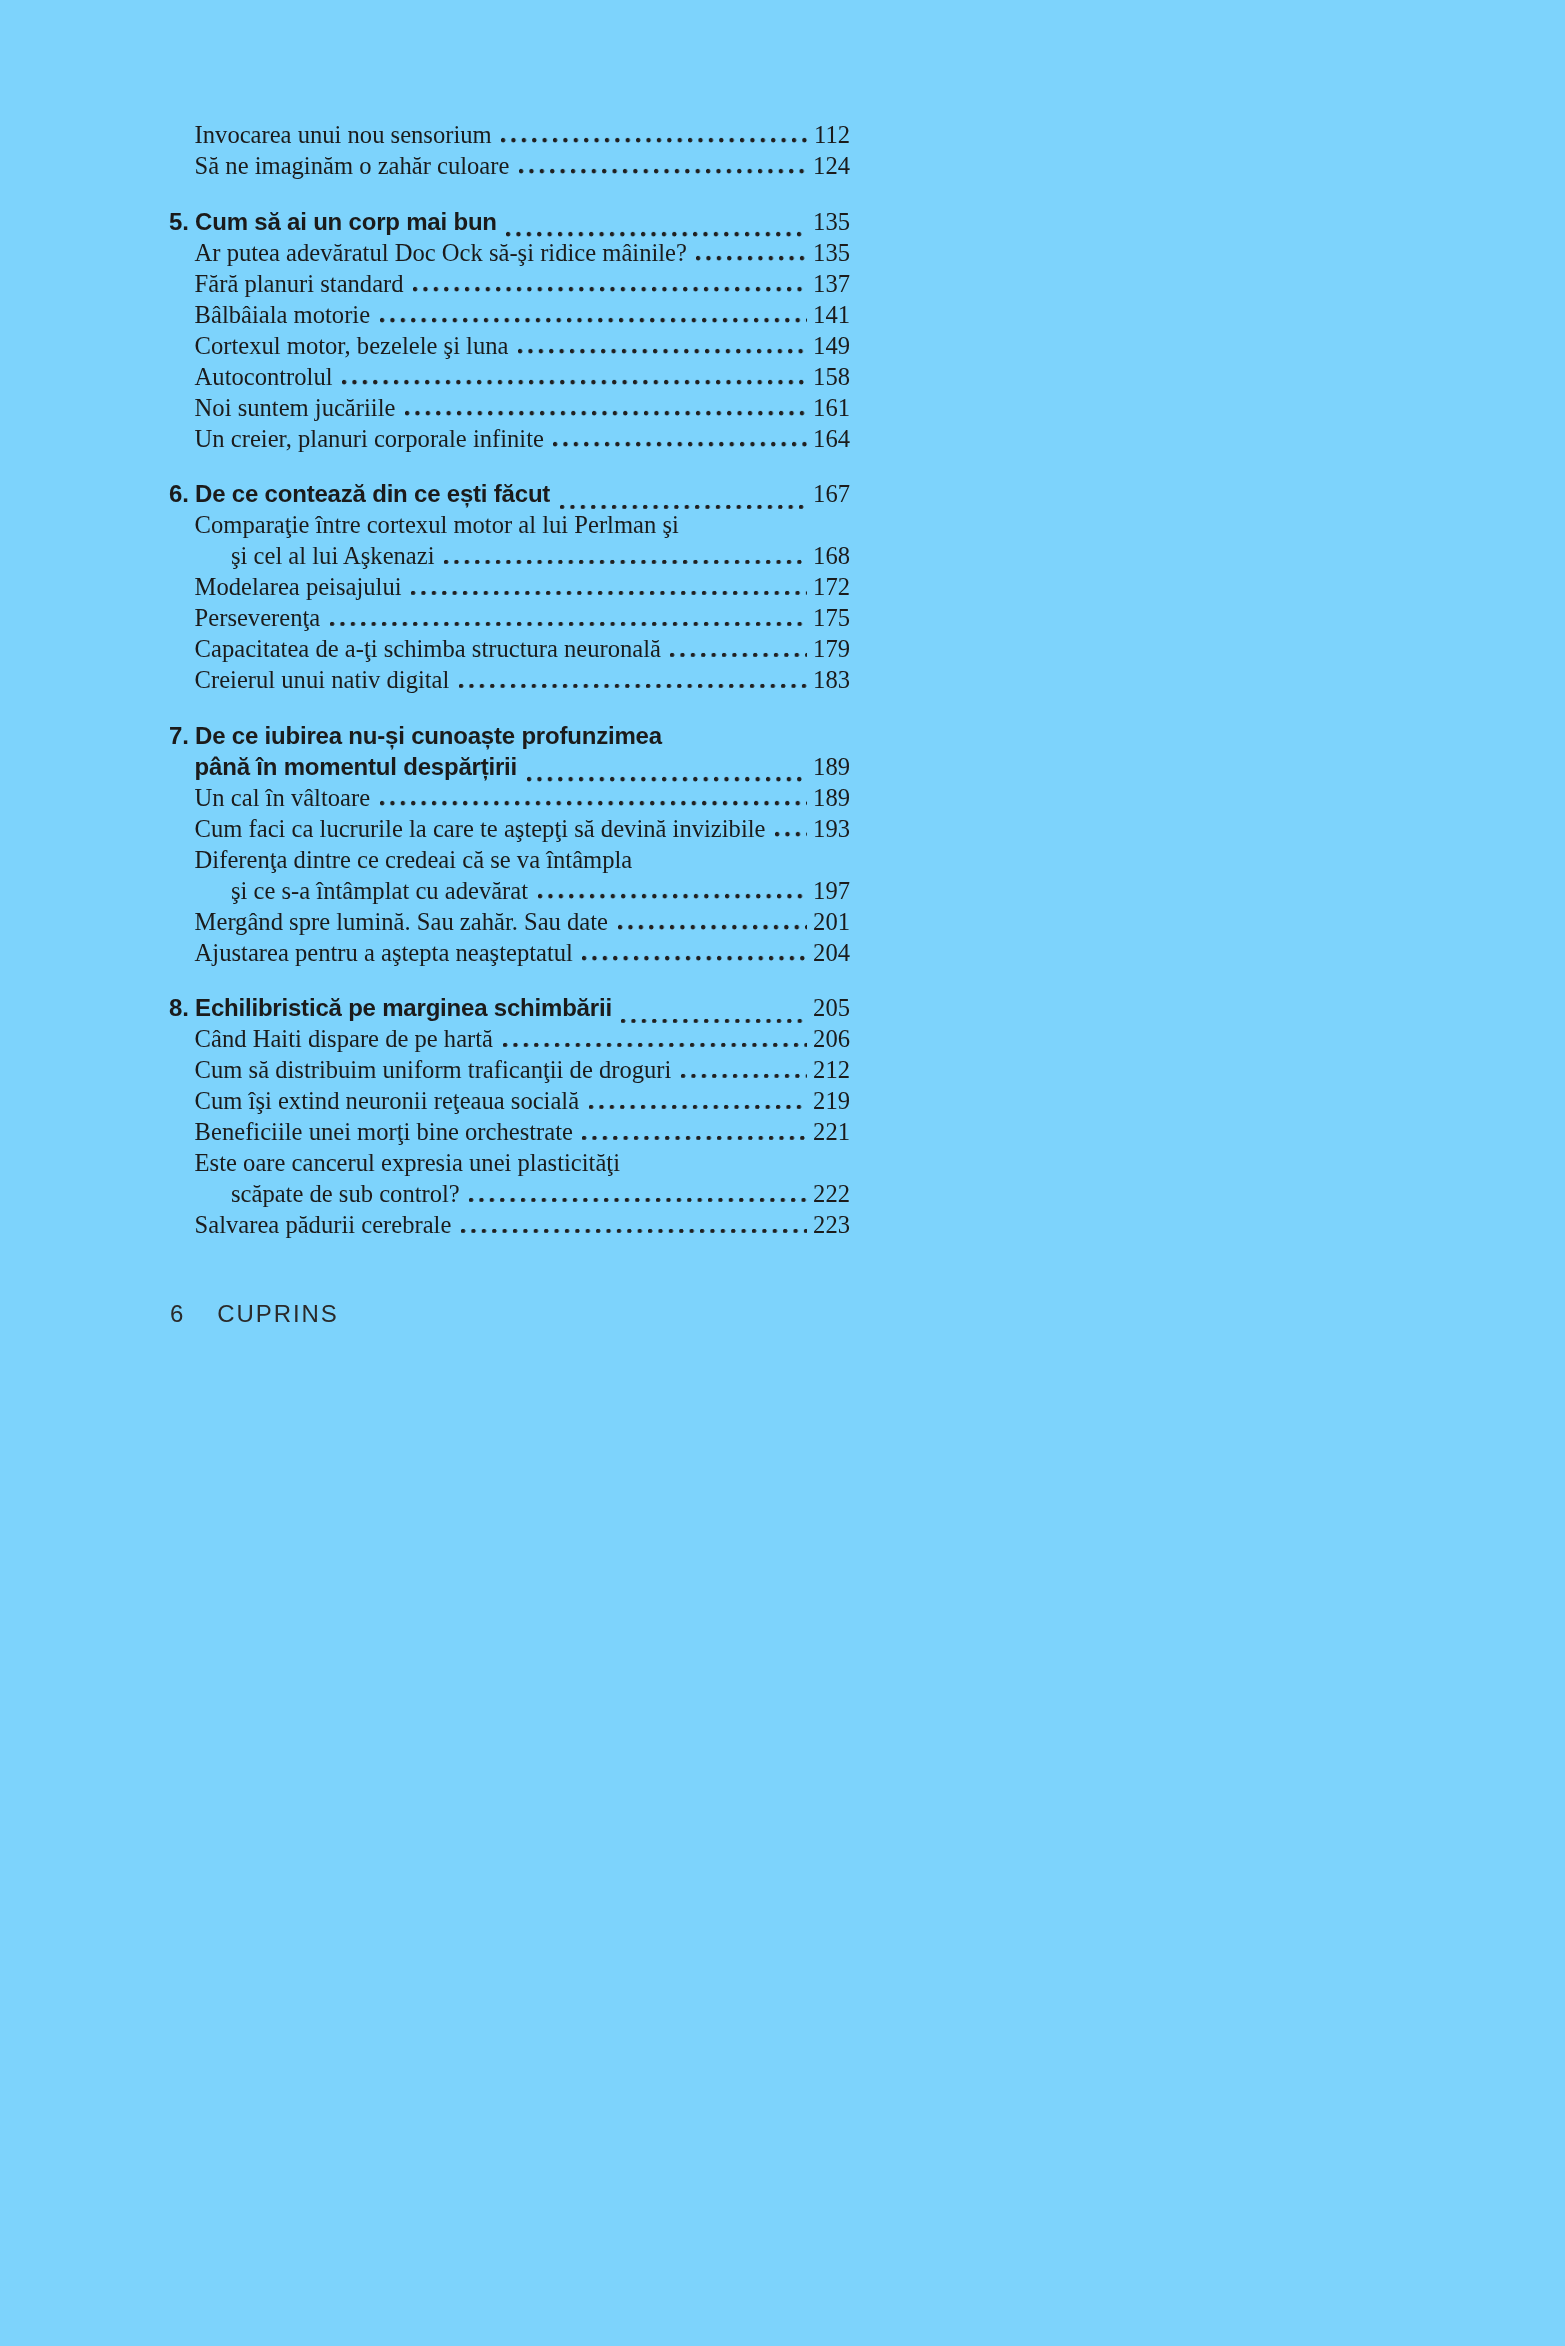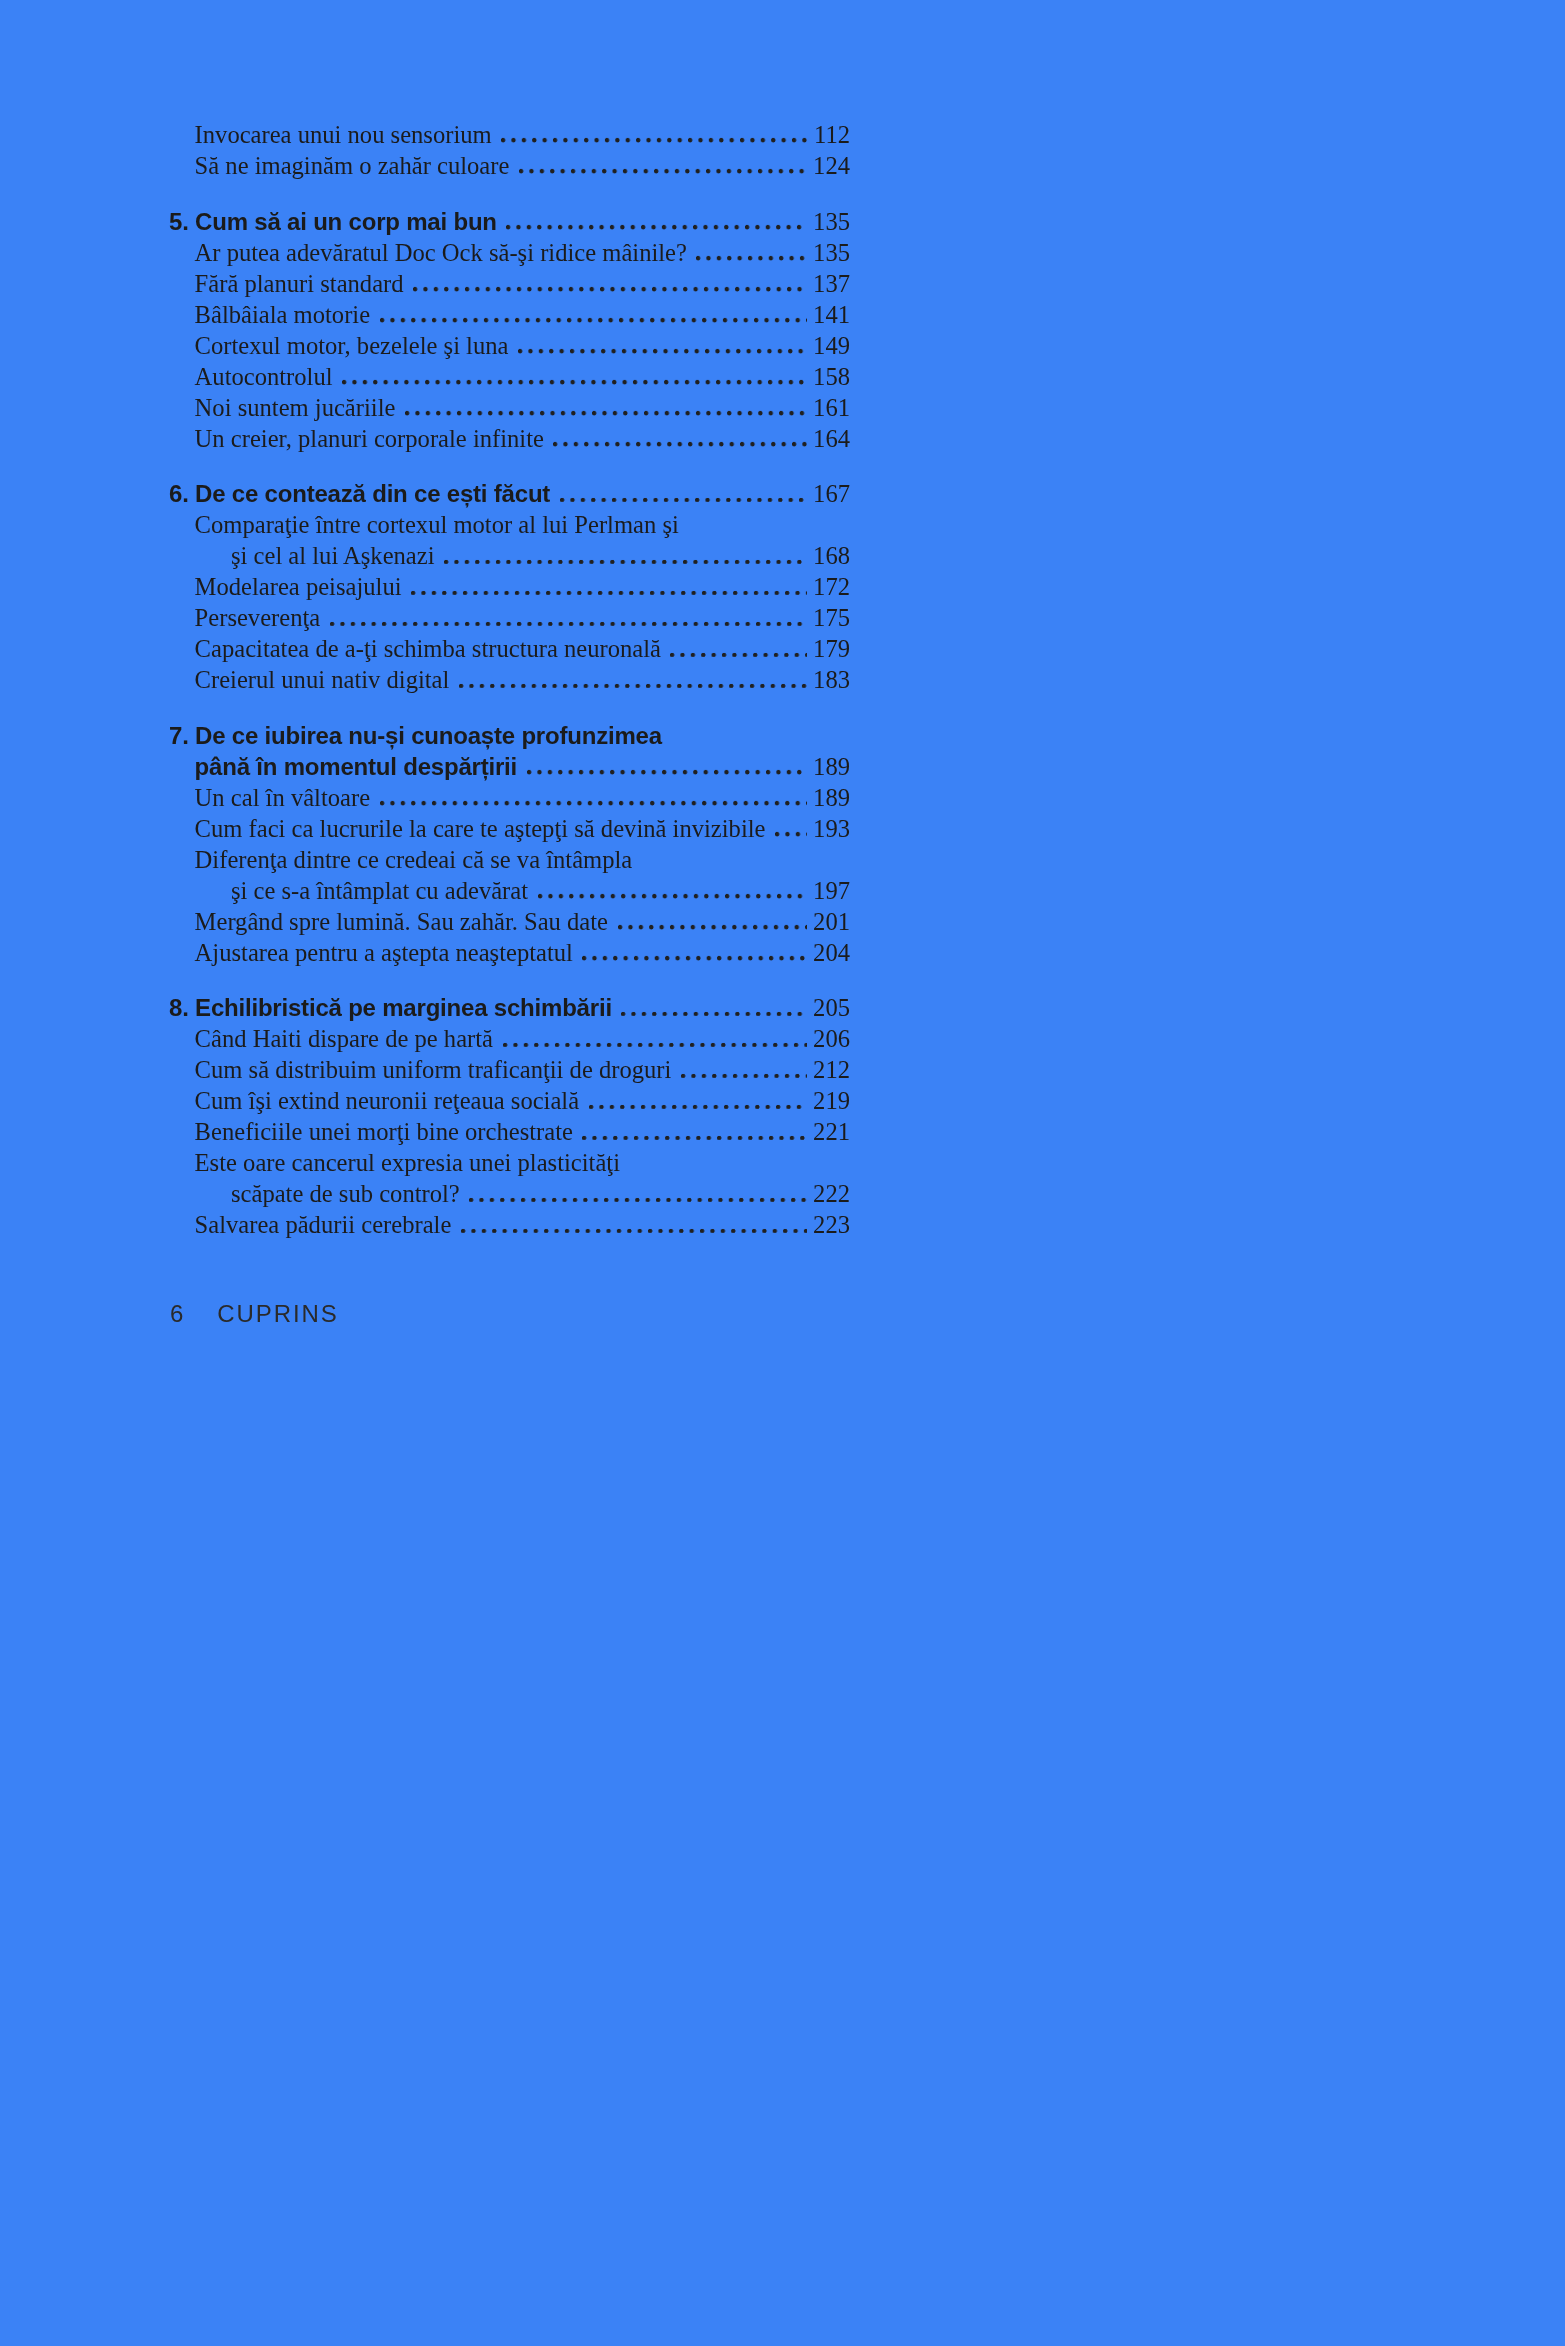--- a/index.html
+++ b/index.html
@@ -7,21 +7,21 @@
   body {
     width: 1565px;
     height: 2347px;
     background: #ffffff;
     font-family: "Liberation Serif", serif;
   }
   .page {
     position: relative;
     width: 1565px;
     height: 2347px;
-    background: #3b82f6;
+    background: #7dd3fc;
     overflow: hidden;
     color: #1b1b1b;
   }
   .toc {
     position: absolute;
     left: 169px;
     top: 119px;
     width: 681px;
   }
   .sec { margin-bottom: 24.6px; }
@@ -32,20 +32,21 @@
     height: 31px;
     line-height: 31px;
     font-size: 24.6px;
     color: #1b1b1b;
   }
   .row.chapter {
     font-family: "Liberation Sans", sans-serif;
     font-weight: 700;
     font-size: 24px;
     letter-spacing: -0.2px;
+    align-items: flex-end;
   }
   .row.chapter .pg {
     font-family: "Liberation Serif", serif;
     font-weight: 400;
     font-size: 24.6px;
     letter-spacing: 0;
   }
   .ind-0 { padding-left: 0; }
   .ind-1 { padding-left: 25.6px; }
   .ind-2 { padding-left: 62px; }

